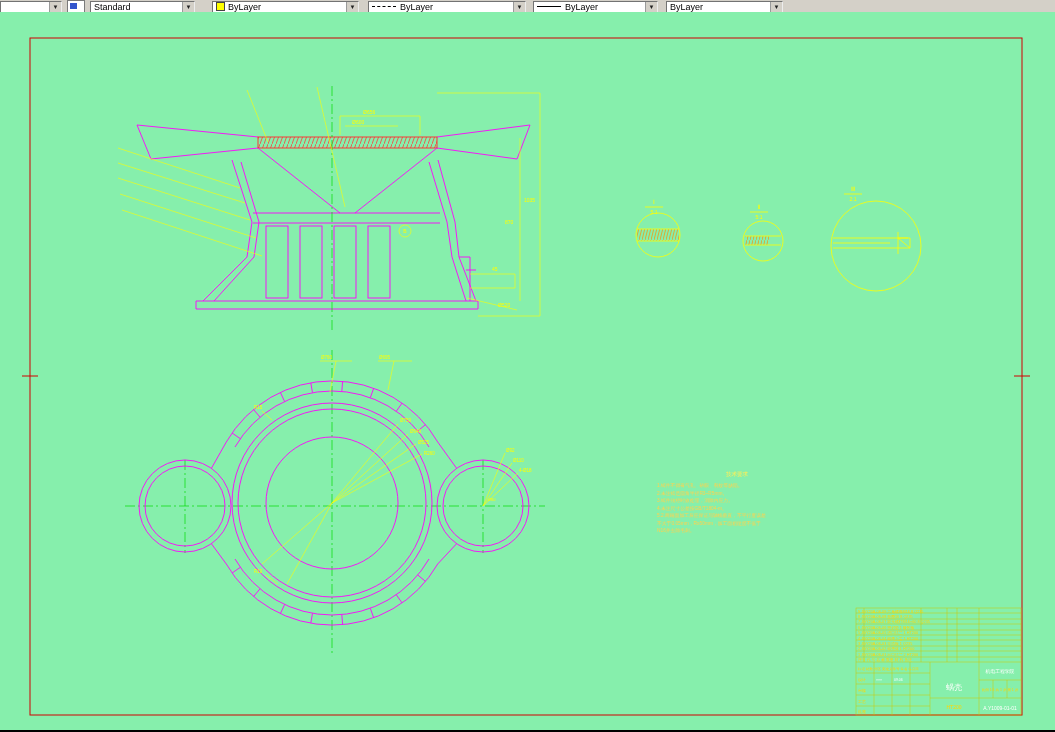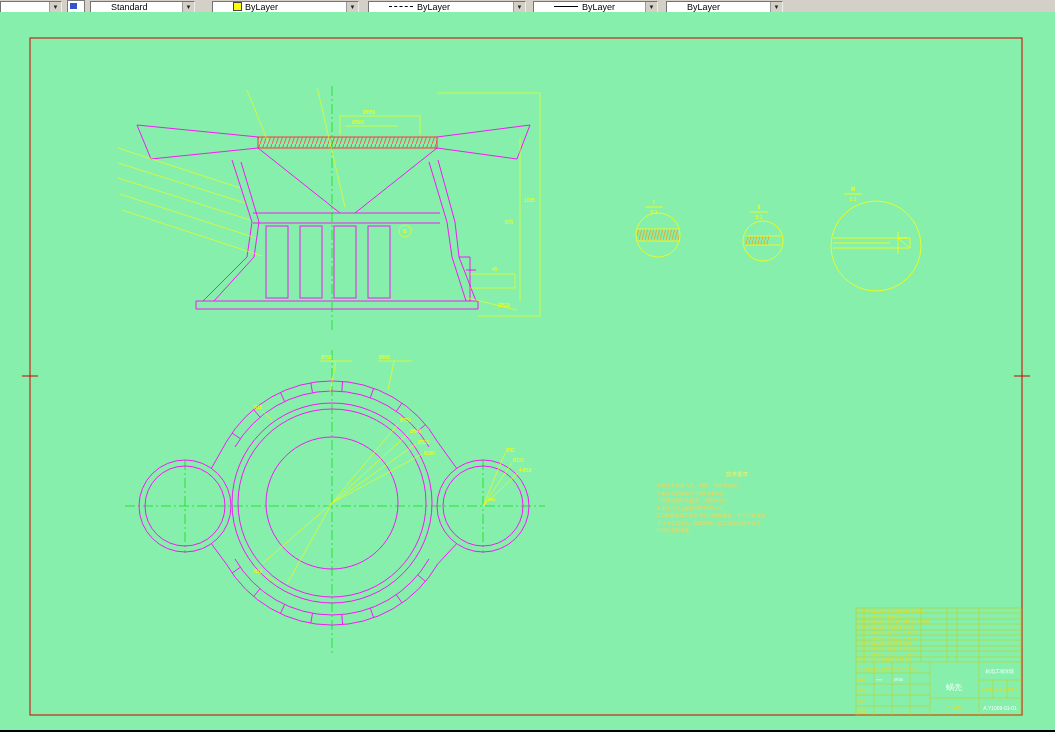--- a/index.html
+++ b/index.html
@@ -1,18 +1,18 @@
 <!DOCTYPE html>
 <html><head>
 <meta charset="utf-8">
 <style>
   html,body{margin:0;padding:0;background:#000;}
   body{width:1055px;height:732px;overflow:hidden;font-family:"Liberation Sans",sans-serif;position:relative;}
   .toolbar{position:absolute;top:0;left:0;width:1055px;height:14px;background:#d4d0c8;border-bottom:1px solid #7f7f7f;display:flex;align-items:center;box-sizing:border-box;}
-  .combo{height:12px;background:#fff;border:1px solid;border-color:#737373 #ededed #ededed #737373;display:flex;align-items:center;font-size:9px;color:#000;padding-left:20px;box-sizing:border-box;white-space:nowrap;overflow:hidden;}
+  .combo{height:12px;background:#fff;border:1px solid;border-color:#737373 #ededed #ededed #737373;display:flex;align-items:center;font-size:9px;color:#000;padding-left:3px;box-sizing:border-box;white-space:nowrap;overflow:hidden;}
   .combo .arrow{margin-left:auto;width:11px;align-self:stretch;background:#d4d0c8;border-left:1px solid #9a9a9a;display:flex;align-items:center;justify-content:center;font-size:6px;color:#222;}
   .swatch{width:7px;height:7px;background:#ffff00;border:1px solid #444;margin-right:3px;flex:0 0 auto;}
   .ltline{width:24px;border-top:1px solid #000;margin-right:4px;flex:0 0 auto;}
   .ltdash{width:24px;border-top:1px dashed #000;margin-right:4px;flex:0 0 auto;}
   .tbicon{width:16px;height:12px;background:#fff;border:1px solid #7a7a7a;margin-left:5px;position:relative;flex:0 0 auto;}
   .tbicon::after{content:"";position:absolute;left:2px;top:2px;width:7px;height:6px;background:#3355cc;}
   .canvas{position:absolute;top:12px;left:0;width:1055px;height:718px;background:#86efac;}
   svg text{font-family:"Liberation Sans",sans-serif;}
 </style>
 </head>

